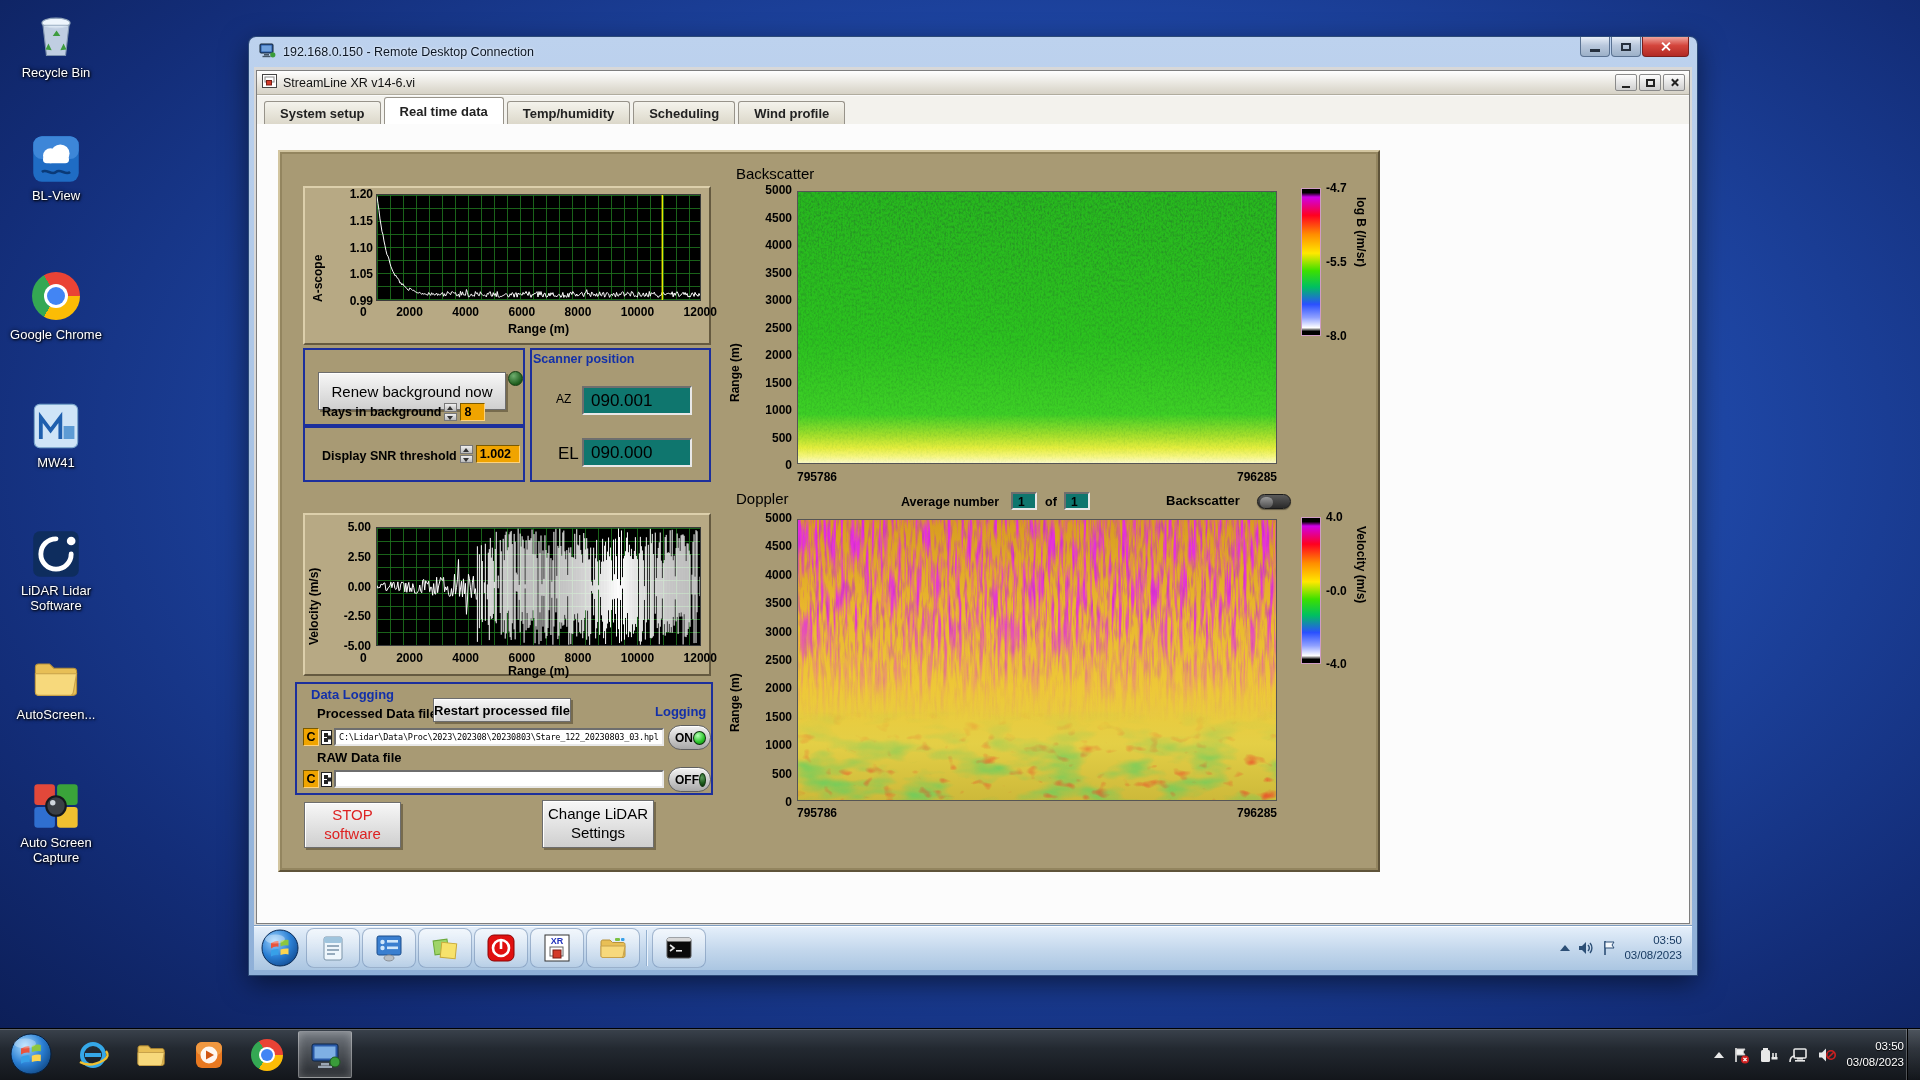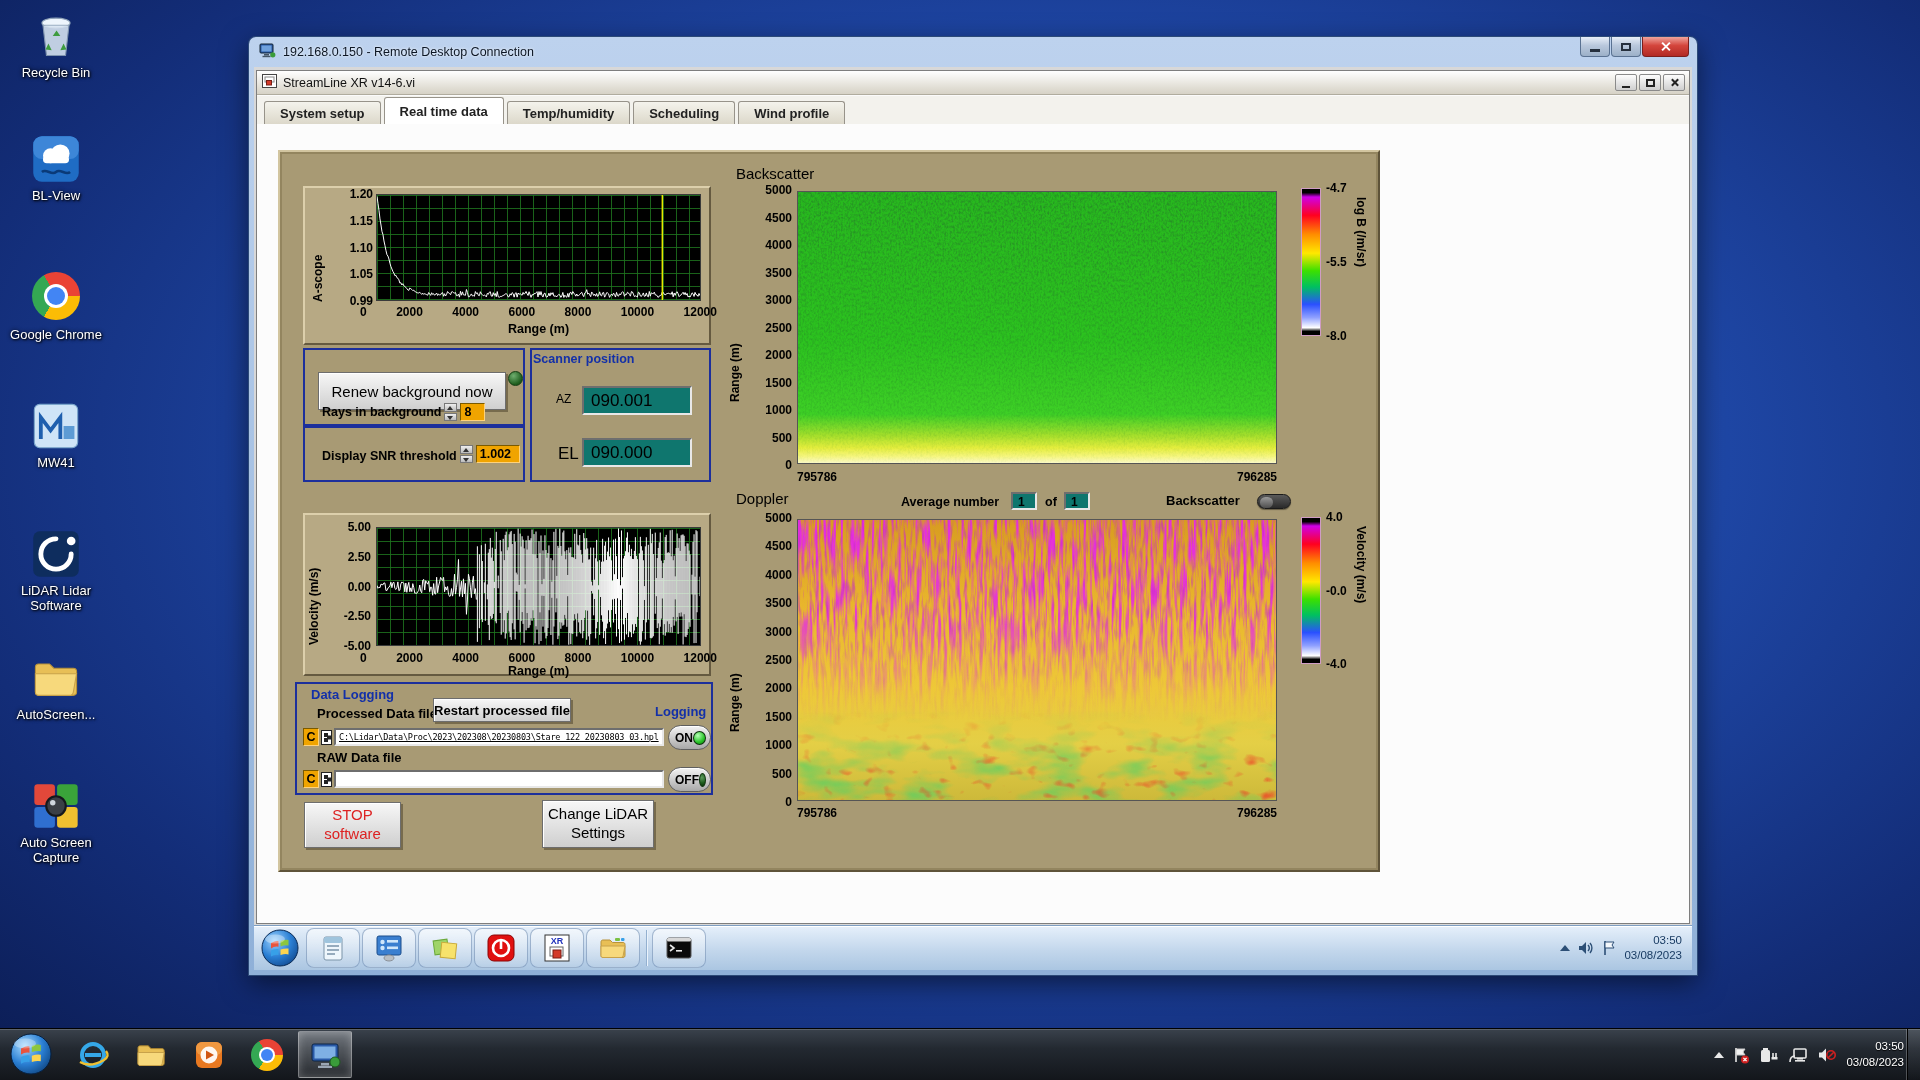--- a/index.html
+++ b/index.html
@@ -96,21 +96,21 @@
 .toggle{position:absolute;width:34px;height:15px;border-radius:8px;background:linear-gradient(#5a5a5a,#2a2a2a);
   border:1px solid #1a1a1a;box-shadow:0 1px 1px rgba(0,0,0,.4);}
 .toggle:before{content:"";position:absolute;left:2px;top:2px;width:13px;height:11px;border-radius:6px;
   background:linear-gradient(#9a9a9a,#4e4e4e);}
 .cdrive{position:absolute;width:16px;height:18px;}
 .fmticon{position:absolute;width:11px;height:15px;background:#fff;border:1px solid #222;}
 .fmticon:before{content:"";position:absolute;left:2px;top:2px;width:4px;height:4px;background:#222;
   box-shadow:0 5px 0 #222,3px 2.5px 0 #222;}
 .pathfield{position:absolute;height:18px;background:#fff;border:2px solid;border-color:#6e6e6e #e8e8e8 #e8e8e8 #6e6e6e;
   font-family:"DejaVu Sans Mono",monospace;font-size:8.5px;letter-spacing:-0.2px;color:#000;
-  display:flex;align-items:center;padding:0 3px;white-space:nowrap;overflow:hidden;text-decoration:underline;}
+  display:flex;align-items:center;padding:0 3px;white-space:nowrap;overflow:hidden;}
 
 
 .rtaskbar{position:absolute;left:0;right:0;bottom:0;height:44px;
   background:linear-gradient(#e6f0fb,#c3d7ec 55%,#abc6e2);box-shadow:inset 0 1px 0 #fff,0 -1px 0 #7e9ec2;}
 .rtb-btn{position:absolute;top:2px;width:54px;height:40px;border:1px solid rgba(100,132,172,.55);border-radius:8px;
   background:linear-gradient(rgba(255,255,255,.55),rgba(255,255,255,.12));display:flex;align-items:center;justify-content:center;}
 .rtb-sep{position:absolute;top:4px;width:0;height:36px;border-left:1px solid #93b0d0;border-right:1px solid #eaf3fc;}
 .rtb-tray{position:absolute;right:6px;top:0;height:44px;display:flex;align-items:center;gap:7px;}
 .rclock{text-align:right;font-size:11.5px;color:#14375f;line-height:1.3;padding-right:4px;}
 .tri-up{width:0;height:0;border-left:5px solid transparent;border-right:5px solid transparent;border-bottom:6px solid #2c4f76;}

